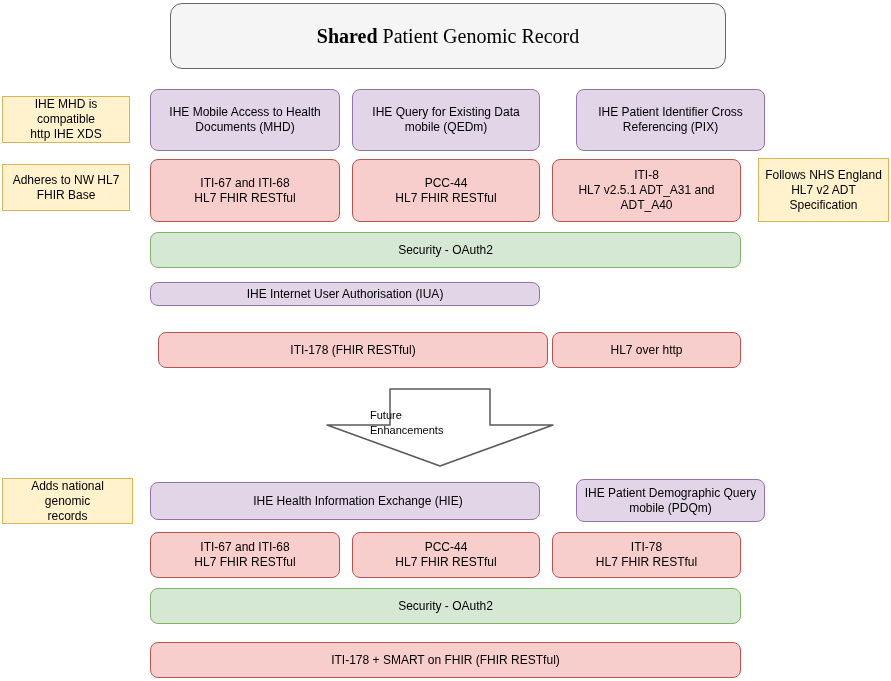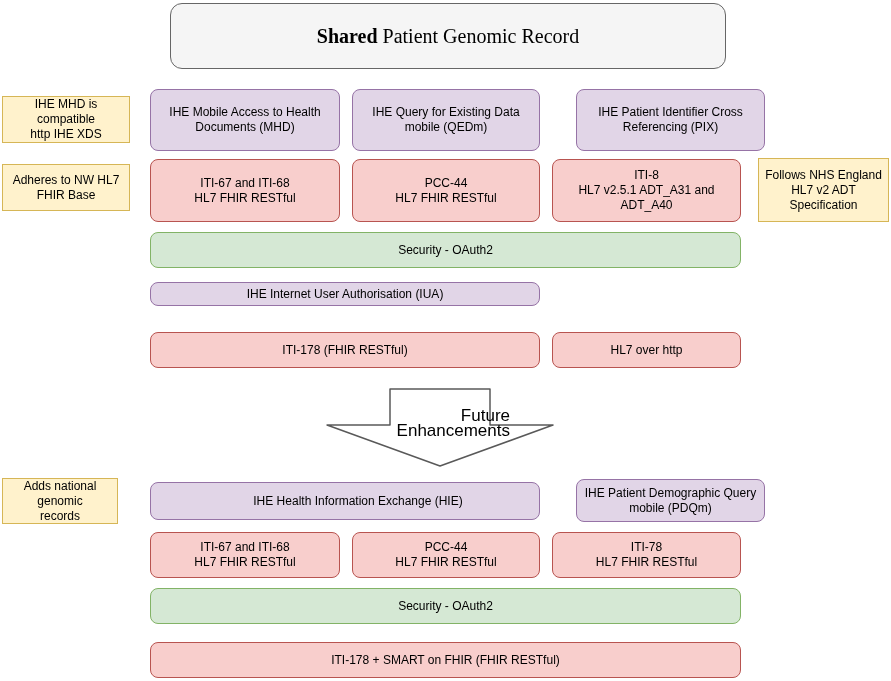--- a/index.html
+++ b/index.html
@@ -43,22 +43,22 @@
   .green  { background: #d5e8d4; border: 1px solid #82b366; }
   .yellow { background: #fff2cc; border: 1px solid #d6b656; }
 
   .arrow-svg { position: absolute; left: 320px; top: 385px; }
 
   .arrow-label {
     position: absolute;
     left: 370px;
     top: 408px;
     width: 140px;
-    text-align: right;
-    font-size: 17px;
+    text-align: left;
+    font-size: 11px;
     line-height: 15px;
     white-space: pre-line;
   }
 </style>
 </head>
 <body>
 
 <div class="canvas">
 
   <div class="box title-box" style="left:170px; top:3px; width:556px; height:66px;font-family:Liberation Serif, serif;">
@@ -89,30 +89,30 @@
   <div class="box red rounded" style="left:352px; top:159px; width:188px; height:63px;">PCC-44
 HL7 FHIR RESTful</div>
   <div class="box red rounded" style="left:552px; top:159px; width:189px; height:63px;">ITI-8
 HL7 v2.5.1 ADT_A31 and
 ADT_A40</div>
 
   <div class="box green rounded" style="left:150px; top:232px; width:591px; height:36px;">Security - OAuth2</div>
 
   <div class="box purple rounded" style="left:150px; top:282px; width:390px; height:24px;">IHE Internet User Authorisation (IUA)</div>
 
-  <div class="box red rounded" style="left:150px; top:332px; width:390px; height:36px;">ITI-178 (FHIR RESTful)</div>
+  <div class="box red rounded" style="left:158px; top:332px; width:390px; height:36px;">ITI-178 (FHIR RESTful)</div>
   <div class="box red rounded" style="left:552px; top:332px; width:189px; height:36px;">HL7 over http</div>
 
   <svg class="arrow-svg" width="240" height="85" viewBox="0 0 240 85">
     <polygon points="70,4 170,4 170,40 233,40 120,81 7,40 70,40" fill="#ffffff" stroke="#595959" stroke-width="1.5" stroke-linejoin="round"></polygon>
   </svg>
   <div class="arrow-label">Future
 Enhancements</div>
 
-  <div class="box yellow" style="left:2px; top:478px; width:116px; height:46px;">Adds national genomic
+  <div class="box yellow" style="left:2px; top:478px; width:131px; height:46px;">Adds national genomic
 records</div>
 
   <div class="box purple rounded" style="left:150px; top:482px; width:390px; height:38px;padding-left:32px;">IHE Health Information Exchange (HIE)</div>
   <div class="box purple rounded" style="left:576px; top:479px; width:189px; height:43px;">IHE Patient Demographic Query
 mobile (PDQm)</div>
 
   <div class="box red rounded" style="left:150px; top:532px; width:190px; height:46px;">ITI-67 and ITI-68
 HL7 FHIR RESTful</div>
   <div class="box red rounded" style="left:352px; top:532px; width:188px; height:46px;">PCC-44
 HL7 FHIR RESTful</div>

